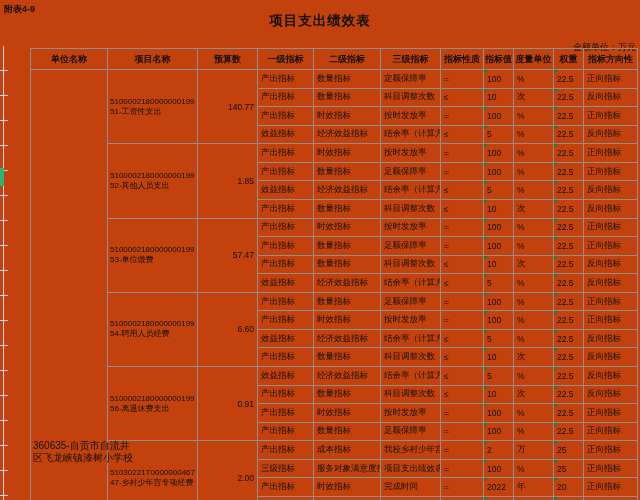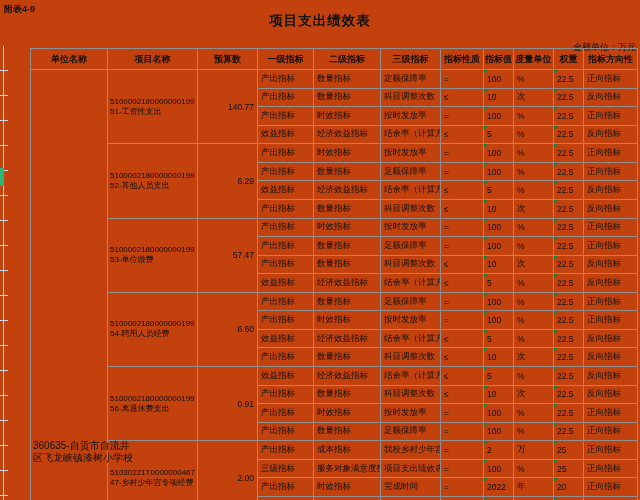--- a/index.html
+++ b/index.html
@@ -113,21 +113,21 @@
           <td>经济效益指标</td>
           <td>结余率（计算方法为</td>
           <td>≤</td>
           <td class="flagged">5</td>
           <td>%</td>
           <td class="flagged">22.5</td>
           <td>反向指标</td>
         </tr>
         <tr class="data-row">
           <td rowspan="4" class="c-project">510000218000000019952-其他人员支出</td>
-          <td rowspan="4" class="c-budget">6.29</td>
+          <td rowspan="4" class="c-budget">1.85</td>
           <td>产出指标</td>
           <td>时效指标</td>
           <td>按时发放率</td>
           <td>=</td>
           <td class="flagged">100</td>
           <td>%</td>
           <td class="flagged">22.5</td>
           <td>正向指标</td>
         </tr>
         <tr class="data-row">

